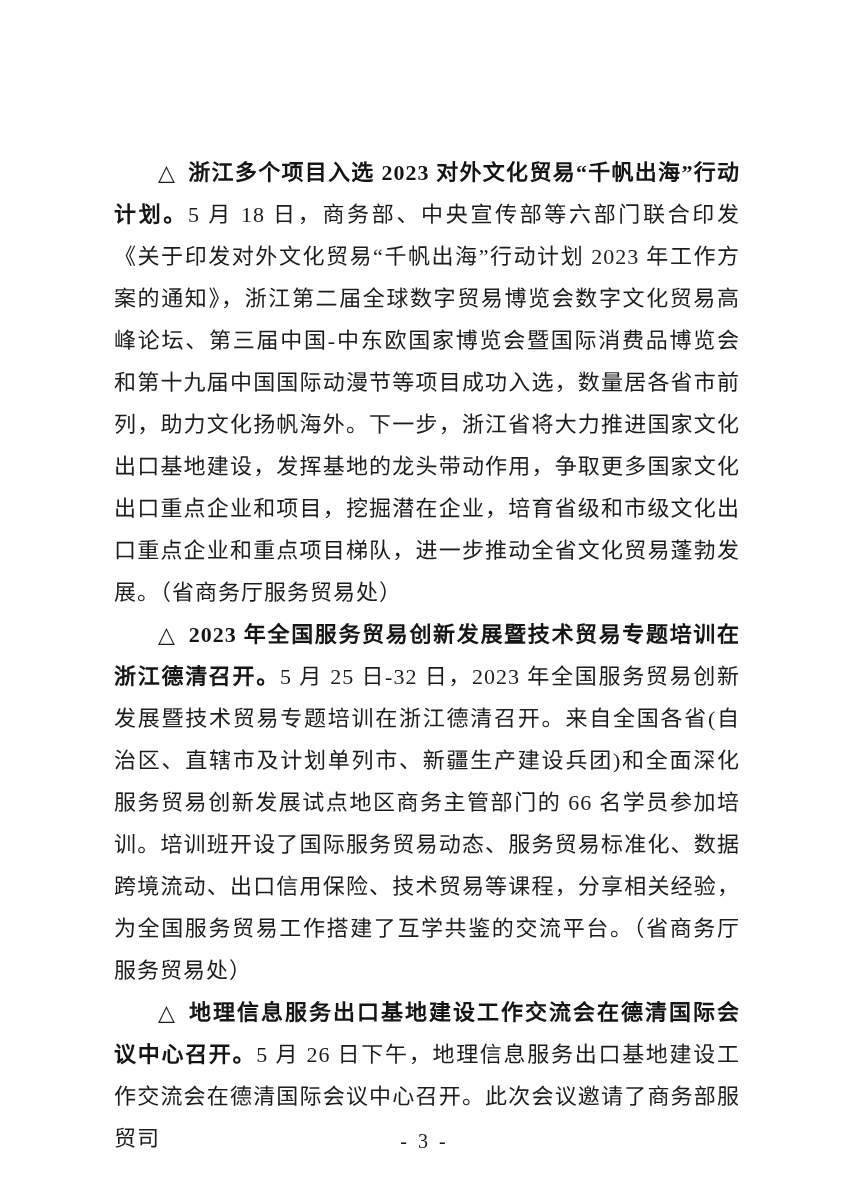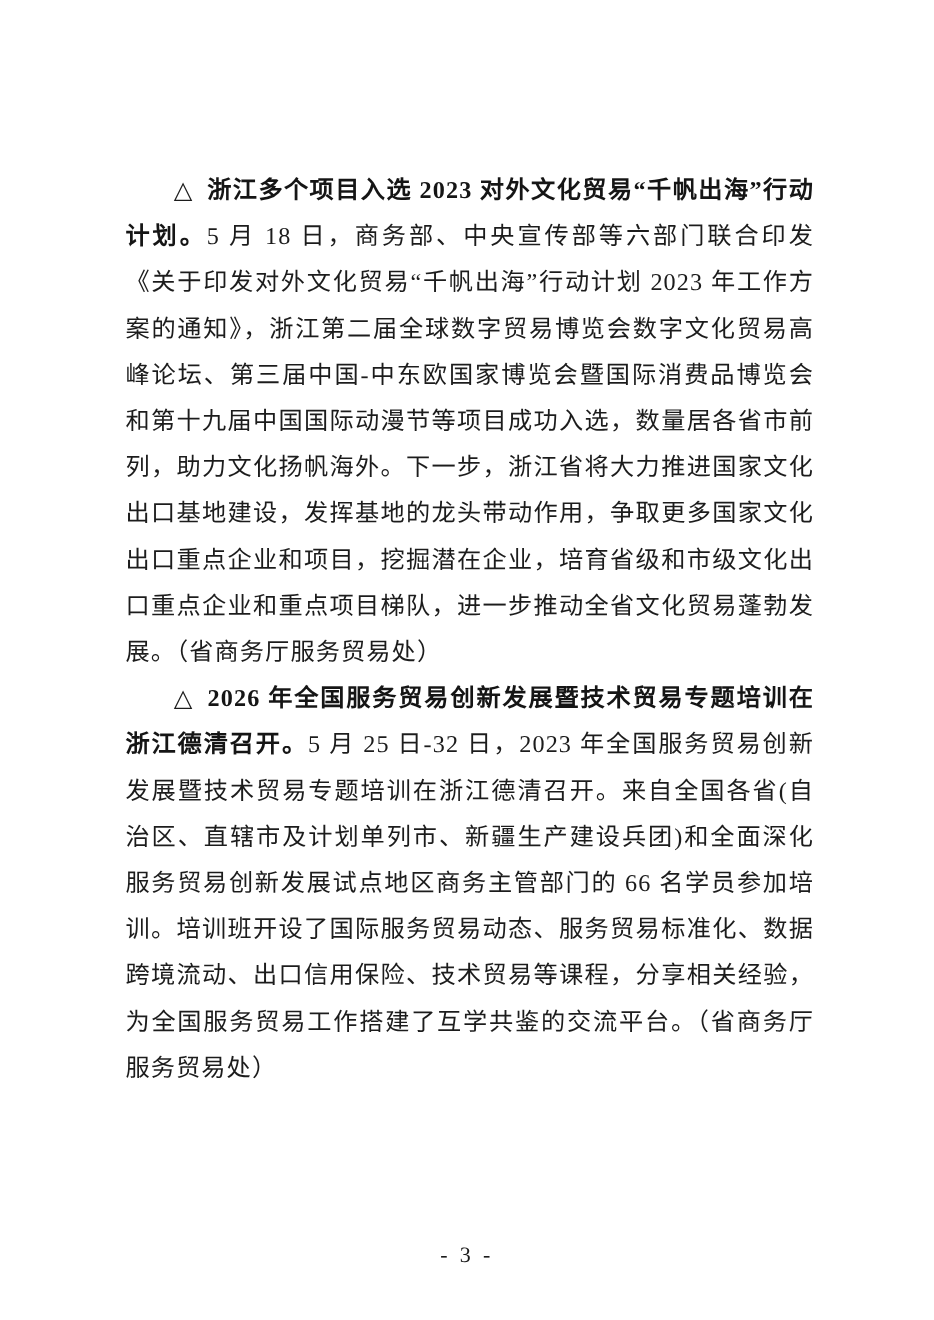--- a/index.html
+++ b/index.html
@@ -59,20 +59,23 @@
 <body>
 
 <div class="page">
   <div class="text-block">
 
     <p class="para">
       <span class="bullet">△</span><span class="heading">浙江多个项目入选 2023 对外文化贸易“千帆出海”行动计划。</span><span class="body-text">5 月 18 日，商务部、中央宣传部等六部门联合印发《关于印发对外文化贸易“千帆出海”行动计划 2023 年工作方案的通知》，浙江第二届全球数字贸易博览会数字文化贸易高峰论坛、第三届中国-中东欧国家博览会暨国际消费品博览会和第十九届中国国际动漫节等项目成功入选，数量居各省市前列，助力文化扬帆海外。下一步，浙江省将大力推进国家文化出口基地建设，发挥基地的龙头带动作用，争取更多国家文化出口重点企业和项目，挖掘潜在企业，培育省级和市级文化出口重点企业和重点项目梯队，进一步推动全省文化贸易蓬勃发展。（省商务厅服务贸易处）</span>
     </p>
 
     <p class="para">
-      <span class="bullet">△</span><span class="heading">2026 年全国服务贸易创新发展暨技术贸易专题培训在浙江德清召开。</span><span class="body-text">5 月 25 日-32 日，2023 年全国服务贸易创新发展暨技术贸易专题培训在浙江德清召开。来自全国各省(自治区、直辖市及计划单列市、新疆生产建设兵团)和全面深化服务贸易创新发展试点地区商务主管部门的 66 名学员参加培训。培训班开设了国际服务贸易动态、服务贸易标准化、数据跨境流动、出口信用保险、技术贸易等课程，分享相关经验，为全国服务贸易工作搭建了互学共鉴的交流平台。（省商务厅服务贸易处）</span>
+      <span class="bullet">△</span><span class="heading">2023 年全国服务贸易创新发展暨技术贸易专题培训在浙江德清召开。</span><span class="body-text">5 月 25 日-32 日，2023 年全国服务贸易创新发展暨技术贸易专题培训在浙江德清召开。来自全国各省(自治区、直辖市及计划单列市、新疆生产建设兵团)和全面深化服务贸易创新发展试点地区商务主管部门的 66 名学员参加培训。培训班开设了国际服务贸易动态、服务贸易标准化、数据跨境流动、出口信用保险、技术贸易等课程，分享相关经验，为全国服务贸易工作搭建了互学共鉴的交流平台。（省商务厅服务贸易处）</span>
     </p>
 
+    <p class="para">
+      <span class="bullet">△</span><span class="heading">地理信息服务出口基地建设工作交流会在德清国际会议中心召开。</span><span class="body-text">5 月 26 日下午，地理信息服务出口基地建设工作交流会在德清国际会议中心召开。此次会议邀请了商务部服贸司</span>
+    </p>
 
   </div>
 
   <div class="page-footer">- 3 -</div>
 </div>
 
 </body></html>

